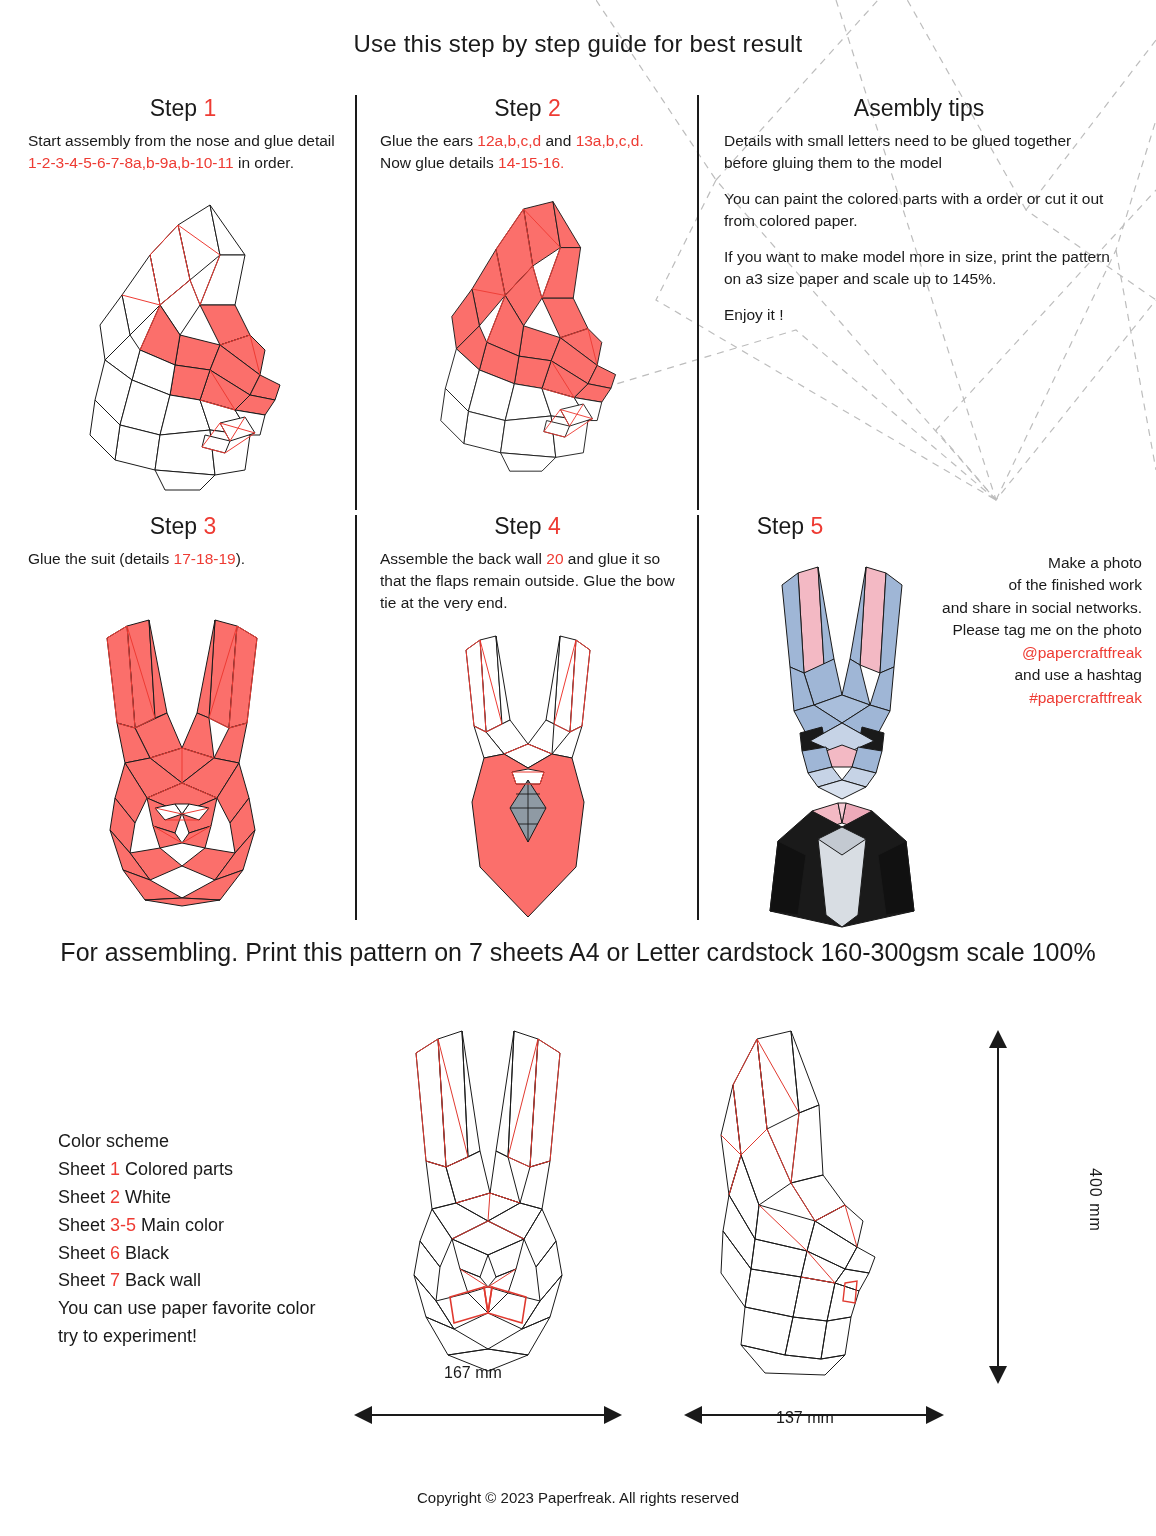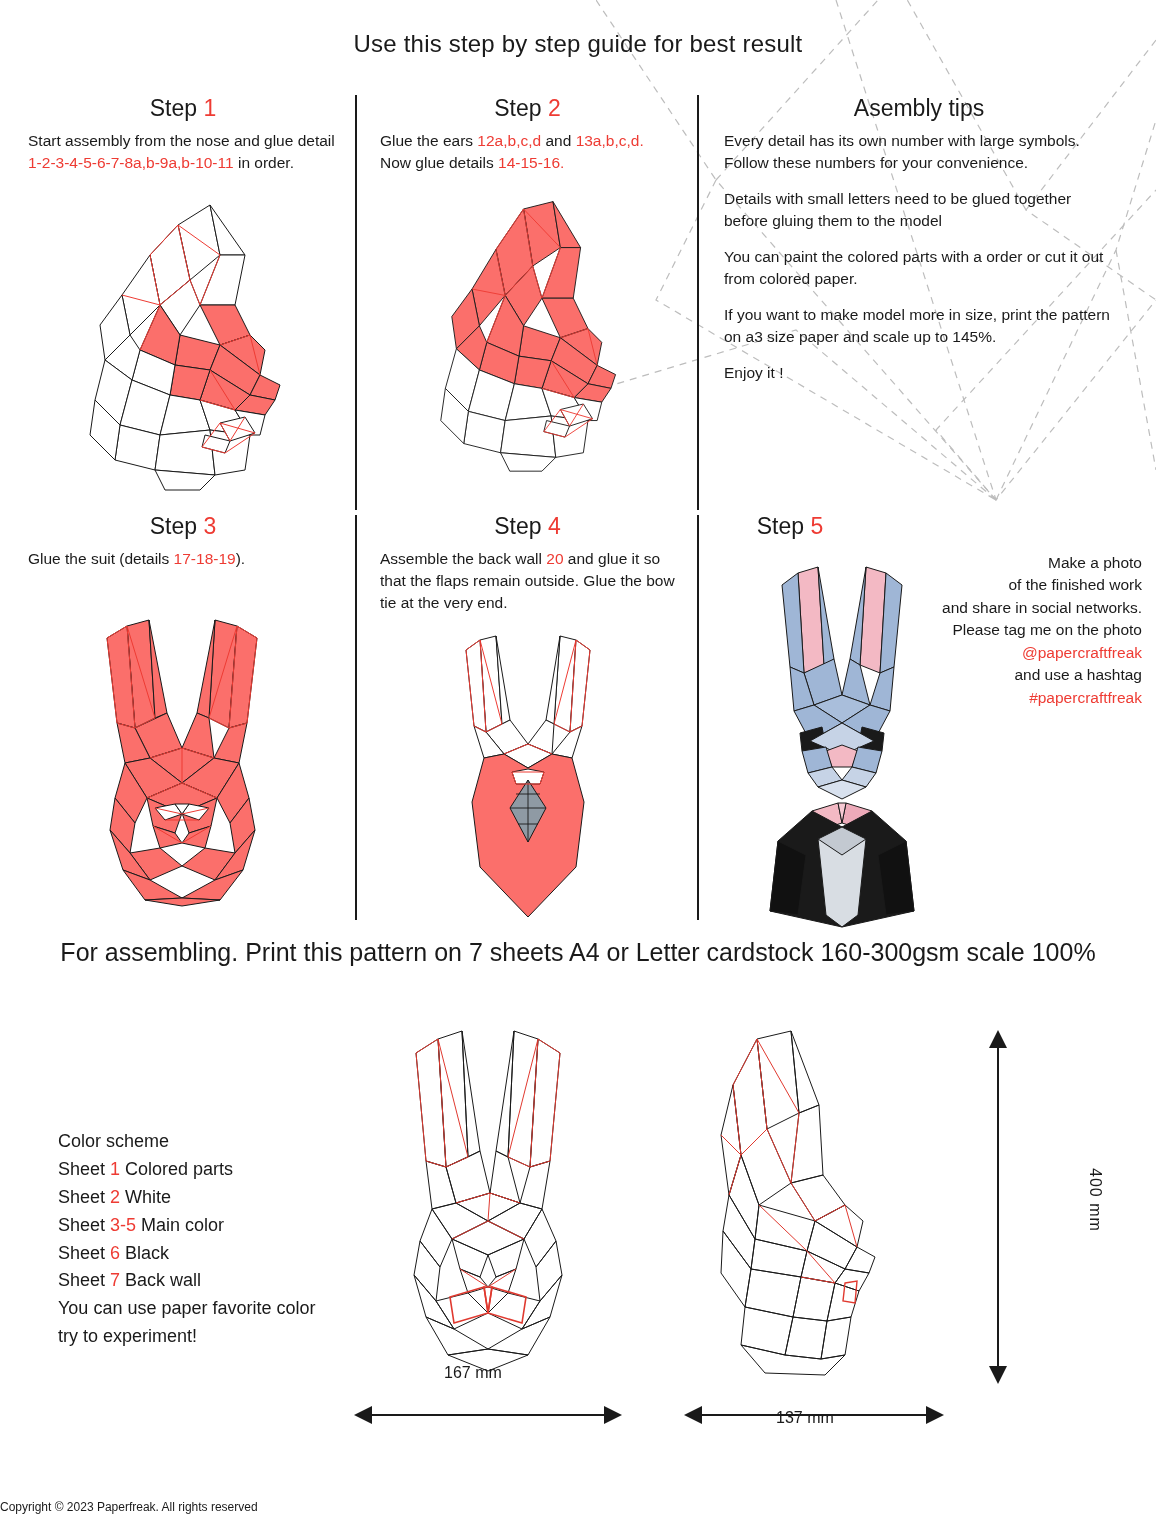--- a/index.html
+++ b/index.html
@@ -109,25 +109,25 @@
     position: absolute;
     right: 52px;
     top: 1168px;
     font-size: 16px;
     writing-mode: vertical-rl;
     letter-spacing: 1px;
   }
 
   .copyright {
     position: absolute;
-    bottom: 22px;
+    bottom: 30px;
     left: 0;
     width: 100%;
-    text-align: left;
-    font-size: 12px;
+    text-align: center;
+    font-size: 15px;
   }
 
   svg { display: block; }
   .fig { position: absolute; }
 </style>
 </head>
 <body>
 
 <div class="page">
 
@@ -257,21 +257,20 @@
       <path d="M158 158 L188 148 L198 188"></path>
       <path d="M148 183 L173 223 L138 213"></path>
       <path d="M158 236 L193 246 L163 266 L140 260 Z"></path>
       <path d="M158 236 L168 254 L183 230"></path>
     </g>
   </svg>
 
   <div class="step" style="left:724px; top:95px; width:390px;">
     <div class="tips-title">Asembly tips</div>
     <div class="tips-body">
-      <p>Every detail has its own number with large symbols. Follow these numbers for your convenience.</p>
       <p>Details with small letters need to be glued together before gluing them to the model</p>
       <p>You can paint the colored parts with a order or cut it out from colored paper.</p>
       <p>If you want to make model more in size, print the pattern on a3 size paper and scale up to 145%.</p>
       <p>Enjoy it !</p>
     </div>
   </div>
 
   <div class="step" style="left:28px; top:513px; width:310px;">
     <div class="step-title">
       <span>Step </span><span class="num">3</span>

